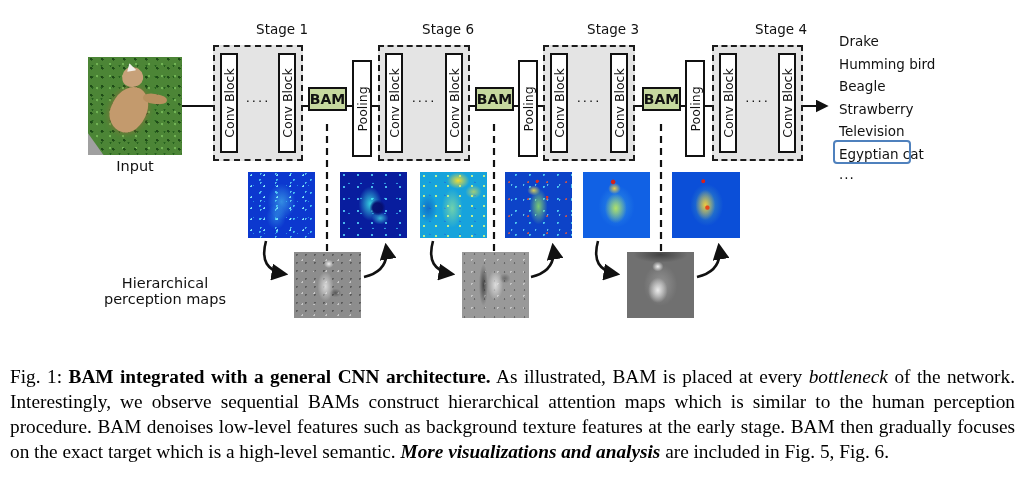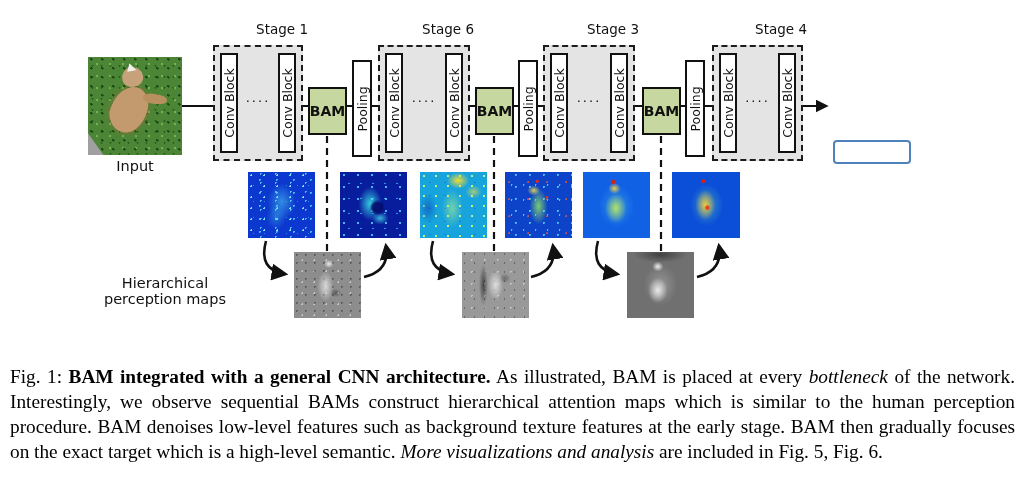--- a/index.html
+++ b/index.html
@@ -52,21 +52,21 @@
     transform:translate(-50%,-50%) rotate(-90deg);
     white-space:nowrap; font-size:12.5px; color:#111;
   }
   .conv-dots { position:absolute; left:0; top:47px; width:100%; text-align:center;
     font-size:13px; letter-spacing:2px; color:#111; }
   .pool {
     position:absolute; top:60px; width:20px; height:97px; z-index:2;
     background:#fff; border:2px solid #111;
   }
   .bam {
-    position:absolute; top:87px; width:39px; height:48px; z-index:2;
+    position:absolute; top:87px; width:39px; height:24px; z-index:2;
     background:var(--bam-fill,#c6d89f); border:2px solid #111;
     display:flex; align-items:center; justify-content:center;
     font-size:14px; font-weight:bold;
   }
 
   
   .class-list { position:absolute; left:839px; top:30px; z-index:2; font-size:13.5px; }
   .class-item { height:22.6px; line-height:22.6px; white-space:nowrap; }
   .class-more { height:20px; line-height:16px; font-size:13.5px; letter-spacing:1px; }
   .highlight-box { position:absolute; left:833px; top:140px; width:78px; height:24px;
@@ -158,21 +158,21 @@
 
   
   .caption {
     position:absolute; left:10px; top:364px; width:1005px; z-index:2;
     font-family:"Liberation Serif","DejaVu Serif",serif;
     font-size:19.3px; line-height:25px; color:#000;
     text-align:justify; text-align-last:left;
   }
   .caption .b { font-weight:bold; }
   .caption .i { font-style:italic; }
-  .caption .bi { font-weight:normal; font-style:italic; }
+  .caption .bi { font-weight:bold; font-style:italic; }
 </style>
 </head>
 <body>
 
 <div class="page">
   <div class="diagram">
 
     <svg class="wires" viewBox="0 0 1024 362">
       <defs>
         <marker id="arr" viewBox="0 0 10 10" refX="8" refY="5" markerWidth="6.5" markerHeight="6.5" orient="auto-start-reverse">
@@ -253,20 +253,29 @@
     <div class="stage-box" style="left:712px; width:91px;">
       <div class="conv" style="left:5px;">
           <span>Conv Block</span>
         </div>
       <div class="conv-dots">····</div>
       <div class="conv" style="right:5px;">
           <span>Conv Block</span>
         </div>
     </div>
 
+    <div class="class-list">
+      <div class="class-item">Drake</div>
+      <div class="class-item">Humming bird</div>
+      <div class="class-item">Beagle</div>
+      <div class="class-item">Strawberry</div>
+      <div class="class-item">Television</div>
+      <div class="class-item">Egyptian cat</div>
+      <div class="class-more">...</div>
+    </div>
     <div class="highlight-box"></div>
 
     <div class="map fm fm1"></div>
     <div class="map fm fm2"></div>
     <div class="map fm fm3"></div>
     <div class="map fm fm4"></div>
     <div class="map fm fm5"></div>
     <div class="map fm fm6" style="width:68px;"></div>
 
     <div class="map am am1"></div>

